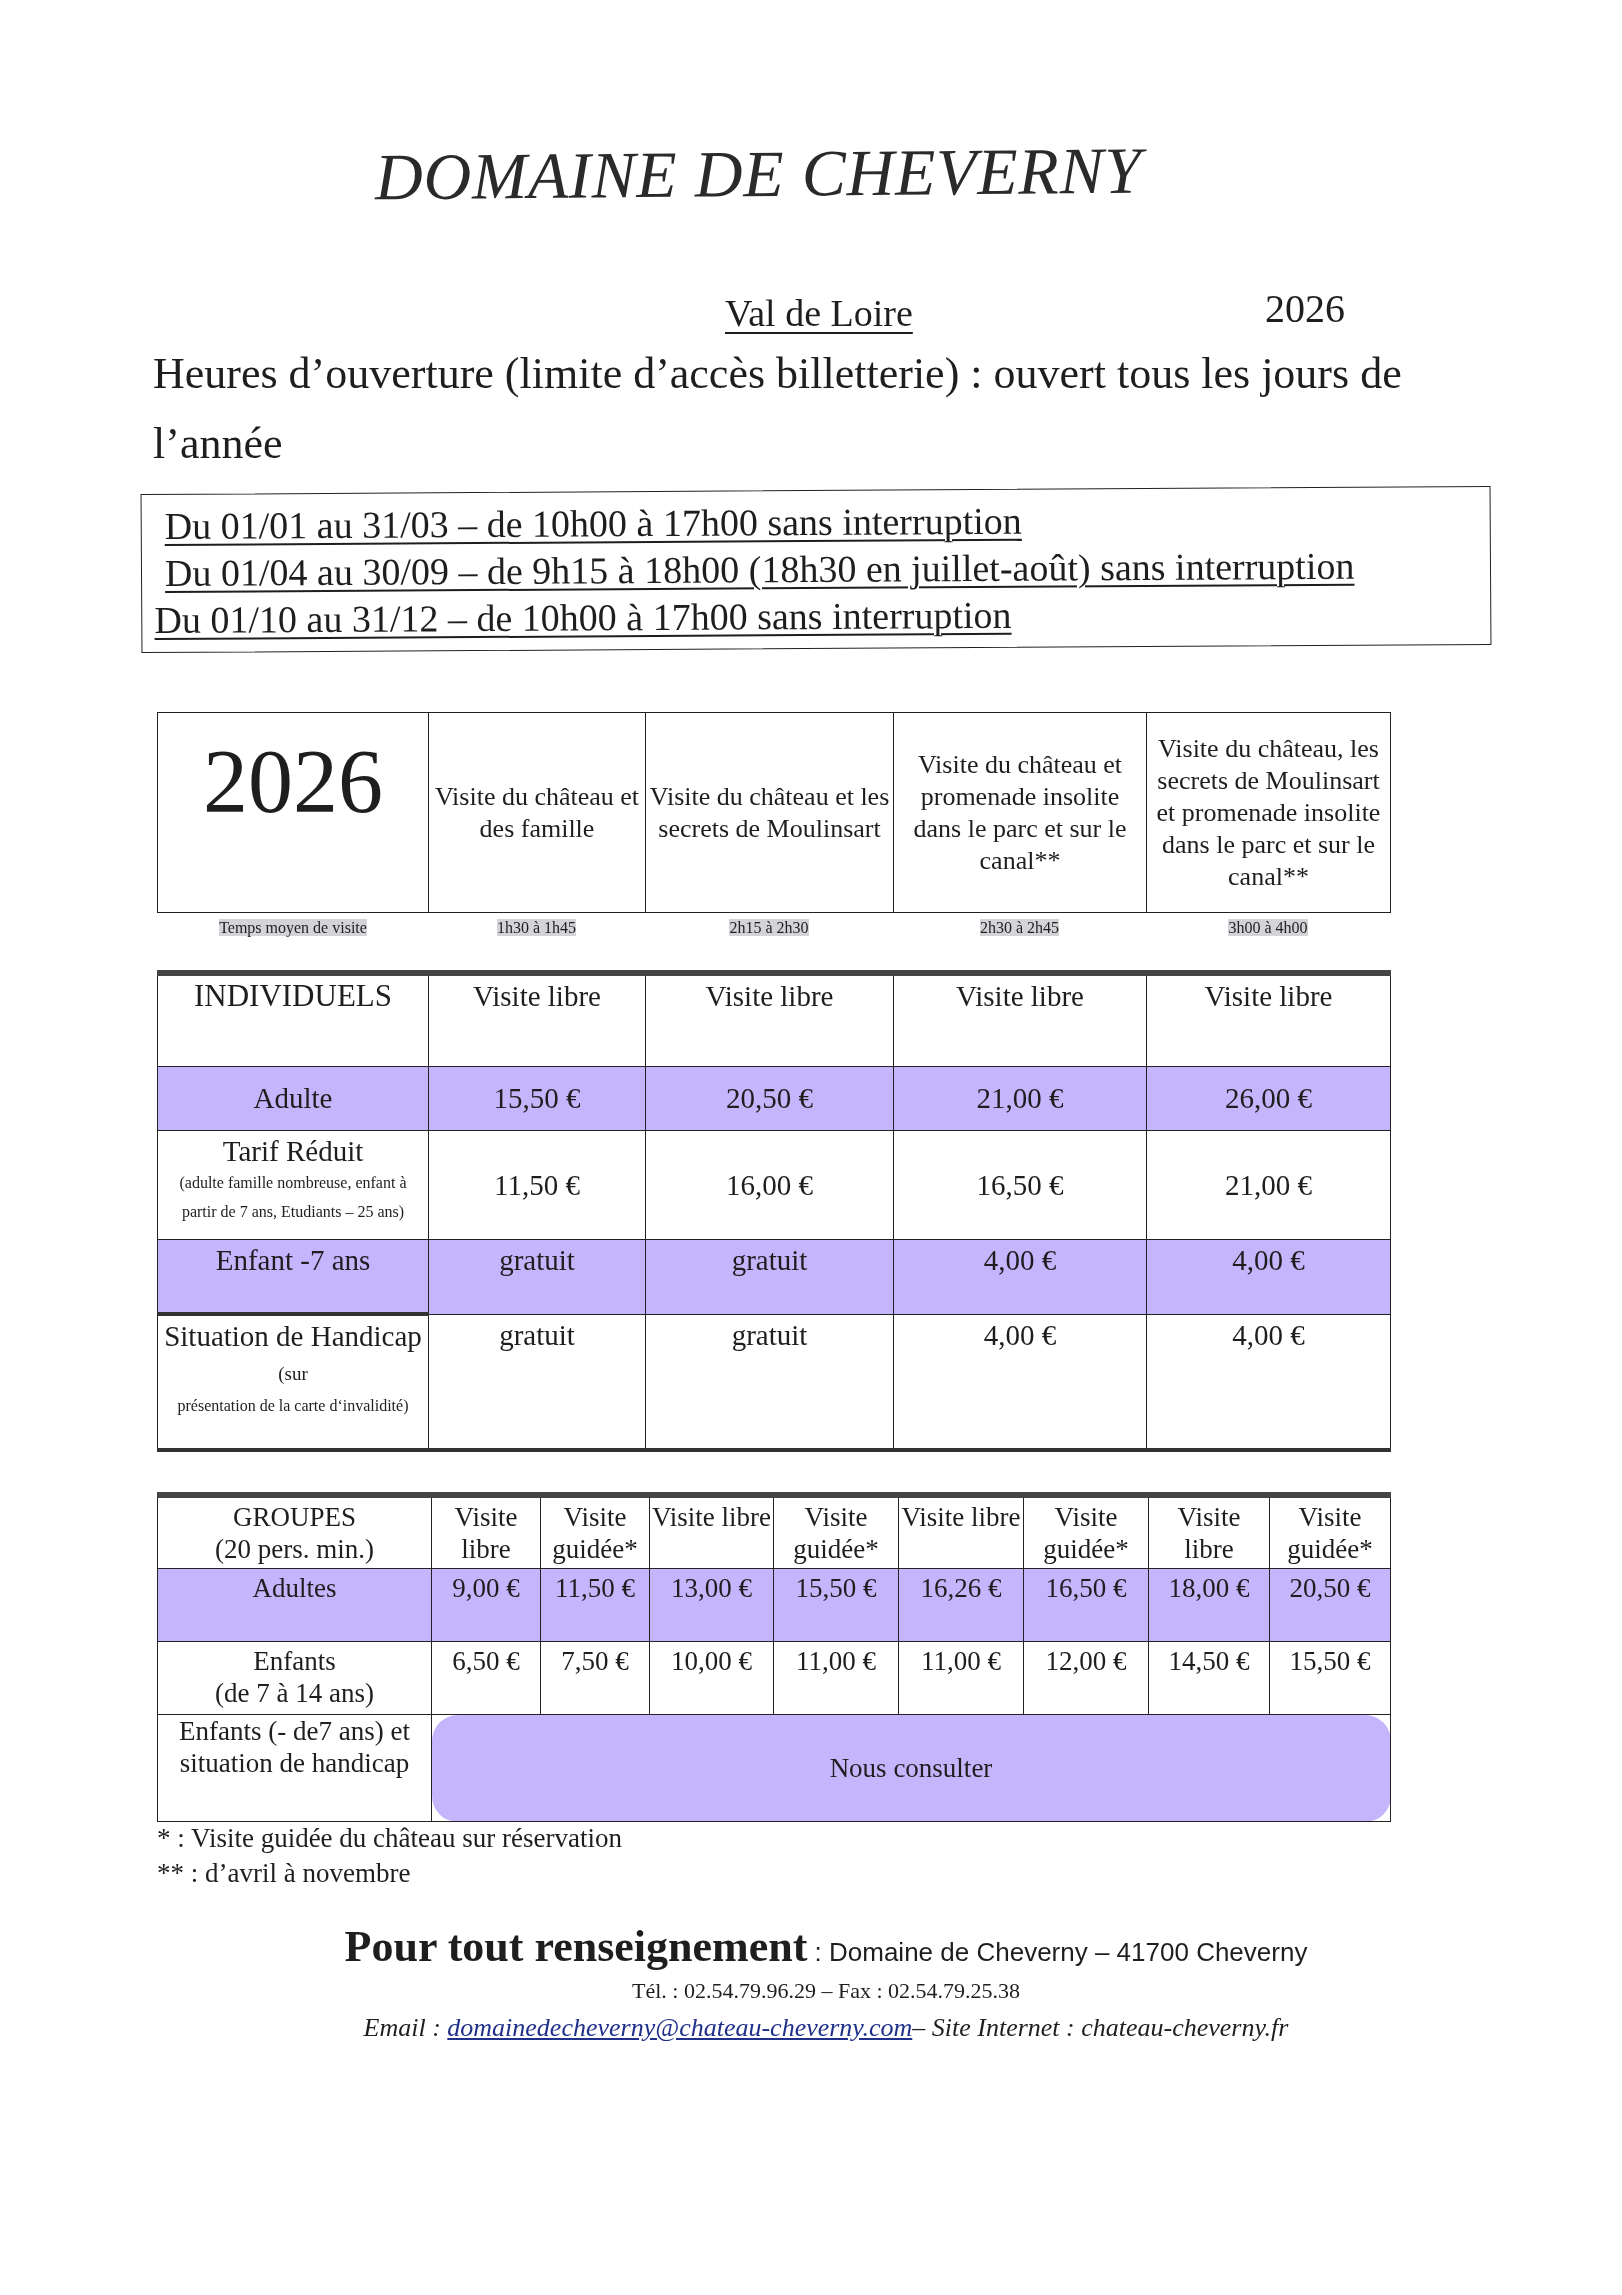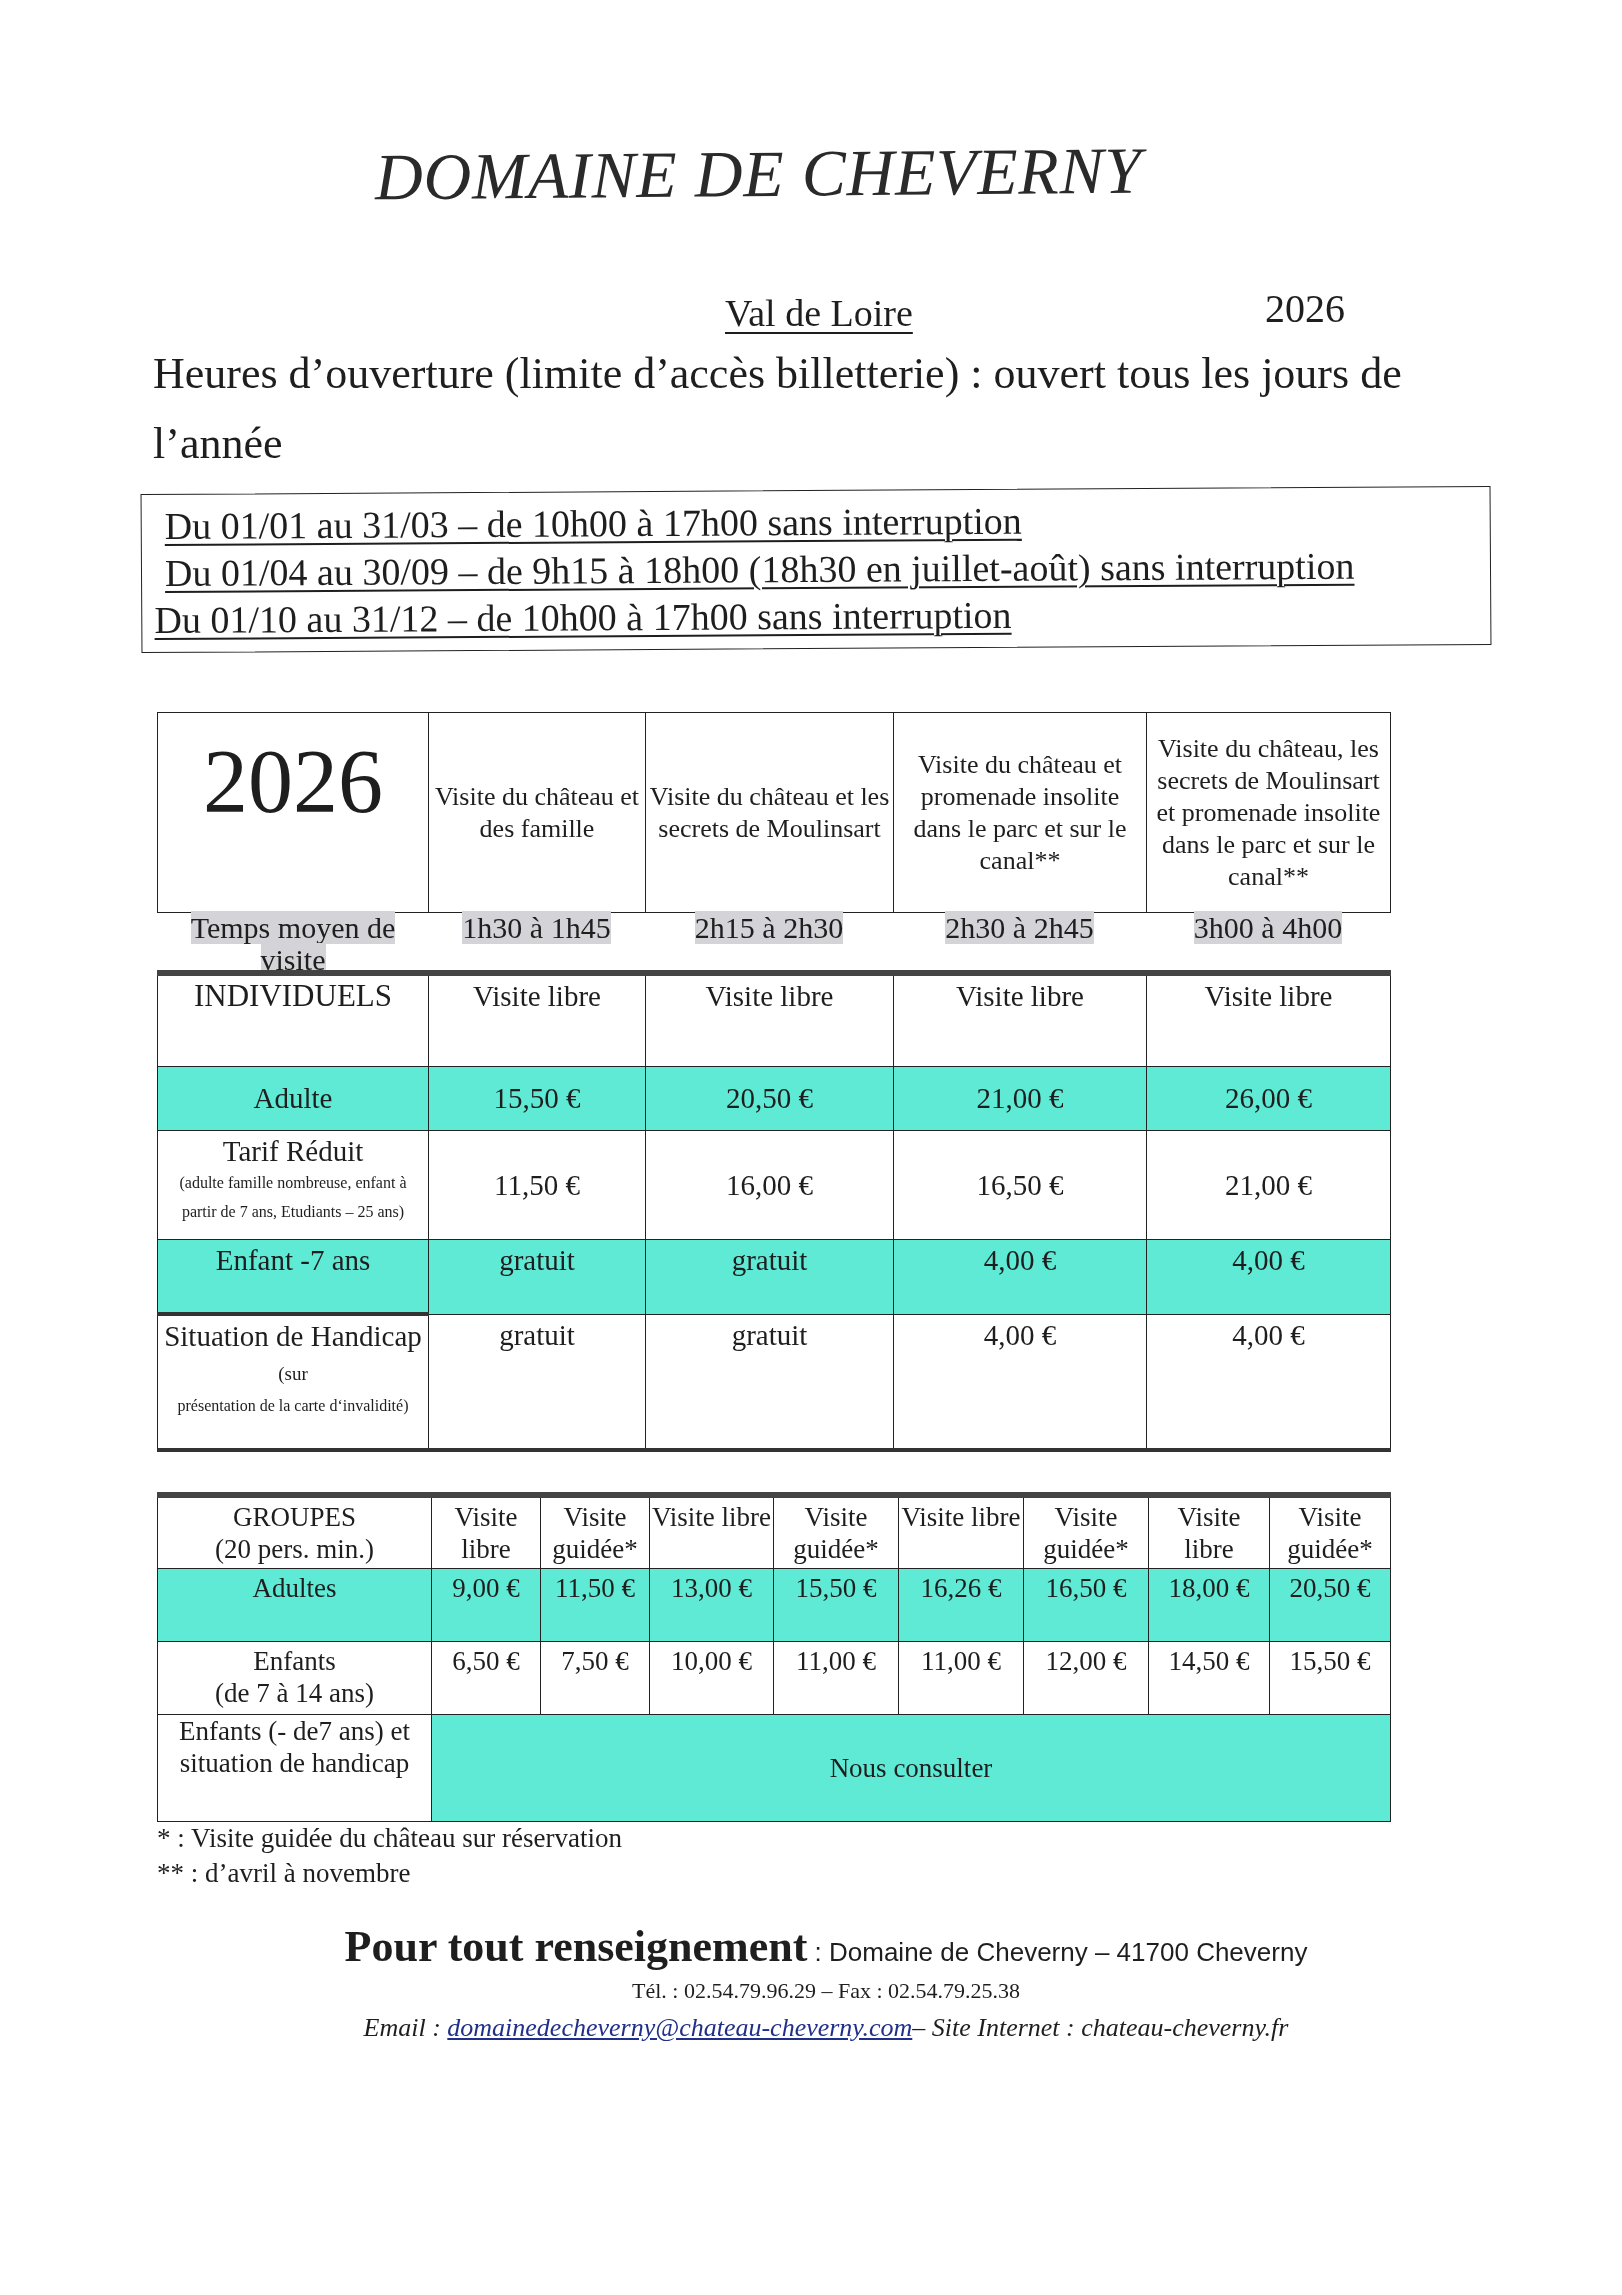--- a/index.html
+++ b/index.html
@@ -14,28 +14,28 @@
   .heures { position: absolute; left: 153px; top: 339px; width: 1324px; font-size: 44px; line-height: 70px; }
 
   .hours-box { position: absolute; left: 141px; top: 490px; width: 1350px; height: 159px; border: 1.5px solid #222; transform: rotate(-0.35deg); }
   .hours-line { position: absolute; font-size: 38px; white-space: nowrap; text-decoration: underline; text-decoration-thickness: 2.3px; text-underline-offset: 4.6px; }
   .hours-line.l1 { left: 23px; top: 9.2px; }
   .hours-line.l2 { left: 23px; top: 56px; }
   .hours-line.l3 { left: 12.2px; top: 103px; }
 
   table { border-collapse: collapse; position: absolute; table-layout: fixed; }
   td { border: 1.5px solid #222; text-align: center; vertical-align: top; font-size: 27.5px; line-height: 32px; padding: 3.1px 3.1px; }
-  .shade { background: #5eead4; }
+  .shade { background: #c4b5fd; border-radius: 26px; }
 
   
   .main-head { left: 157px; top: 712px; width: 1233px; }
   .main-head td { height: 200px; vertical-align: middle; font-size: 26px; line-height: 32px; }
   .main-head td.yr { font-size: 90px; line-height: 92px; vertical-align: top; padding-top: 23px; }
   .temps-row { position: absolute; left: 157px; top: 912px; width: 1233px; height: 61px; }
-  .temps-cell { position: absolute; top: 0; text-align: center; font-size: 30px; line-height: 32px; }
+  .temps-cell { position: absolute; top: 0; text-align: center; font-size: 16px; line-height: 32px; }
   .temps-cell span { background: #d3d3d8; }
 
   .ind { left: 157px; top: 970px; width: 1233px; border-top: 6.1px solid #444; }
   .ind td { font-size: 29px; line-height: 34px; }
   .ind .label-big { font-size: 31px; }
   .ind .small { font-size: 16px; line-height: 29px; display: block; font-family: Liberation Serif, serif; }
   .ind tr.bottom td { border-bottom: 4.6px solid #333; }
 
   .grp { left: 157px; top: 1492px; width: 1233px; border-top: 6.1px solid #444; }
   .grp td { font-size: 27px; line-height: 32px; padding: 3.1px 1.5px; }

